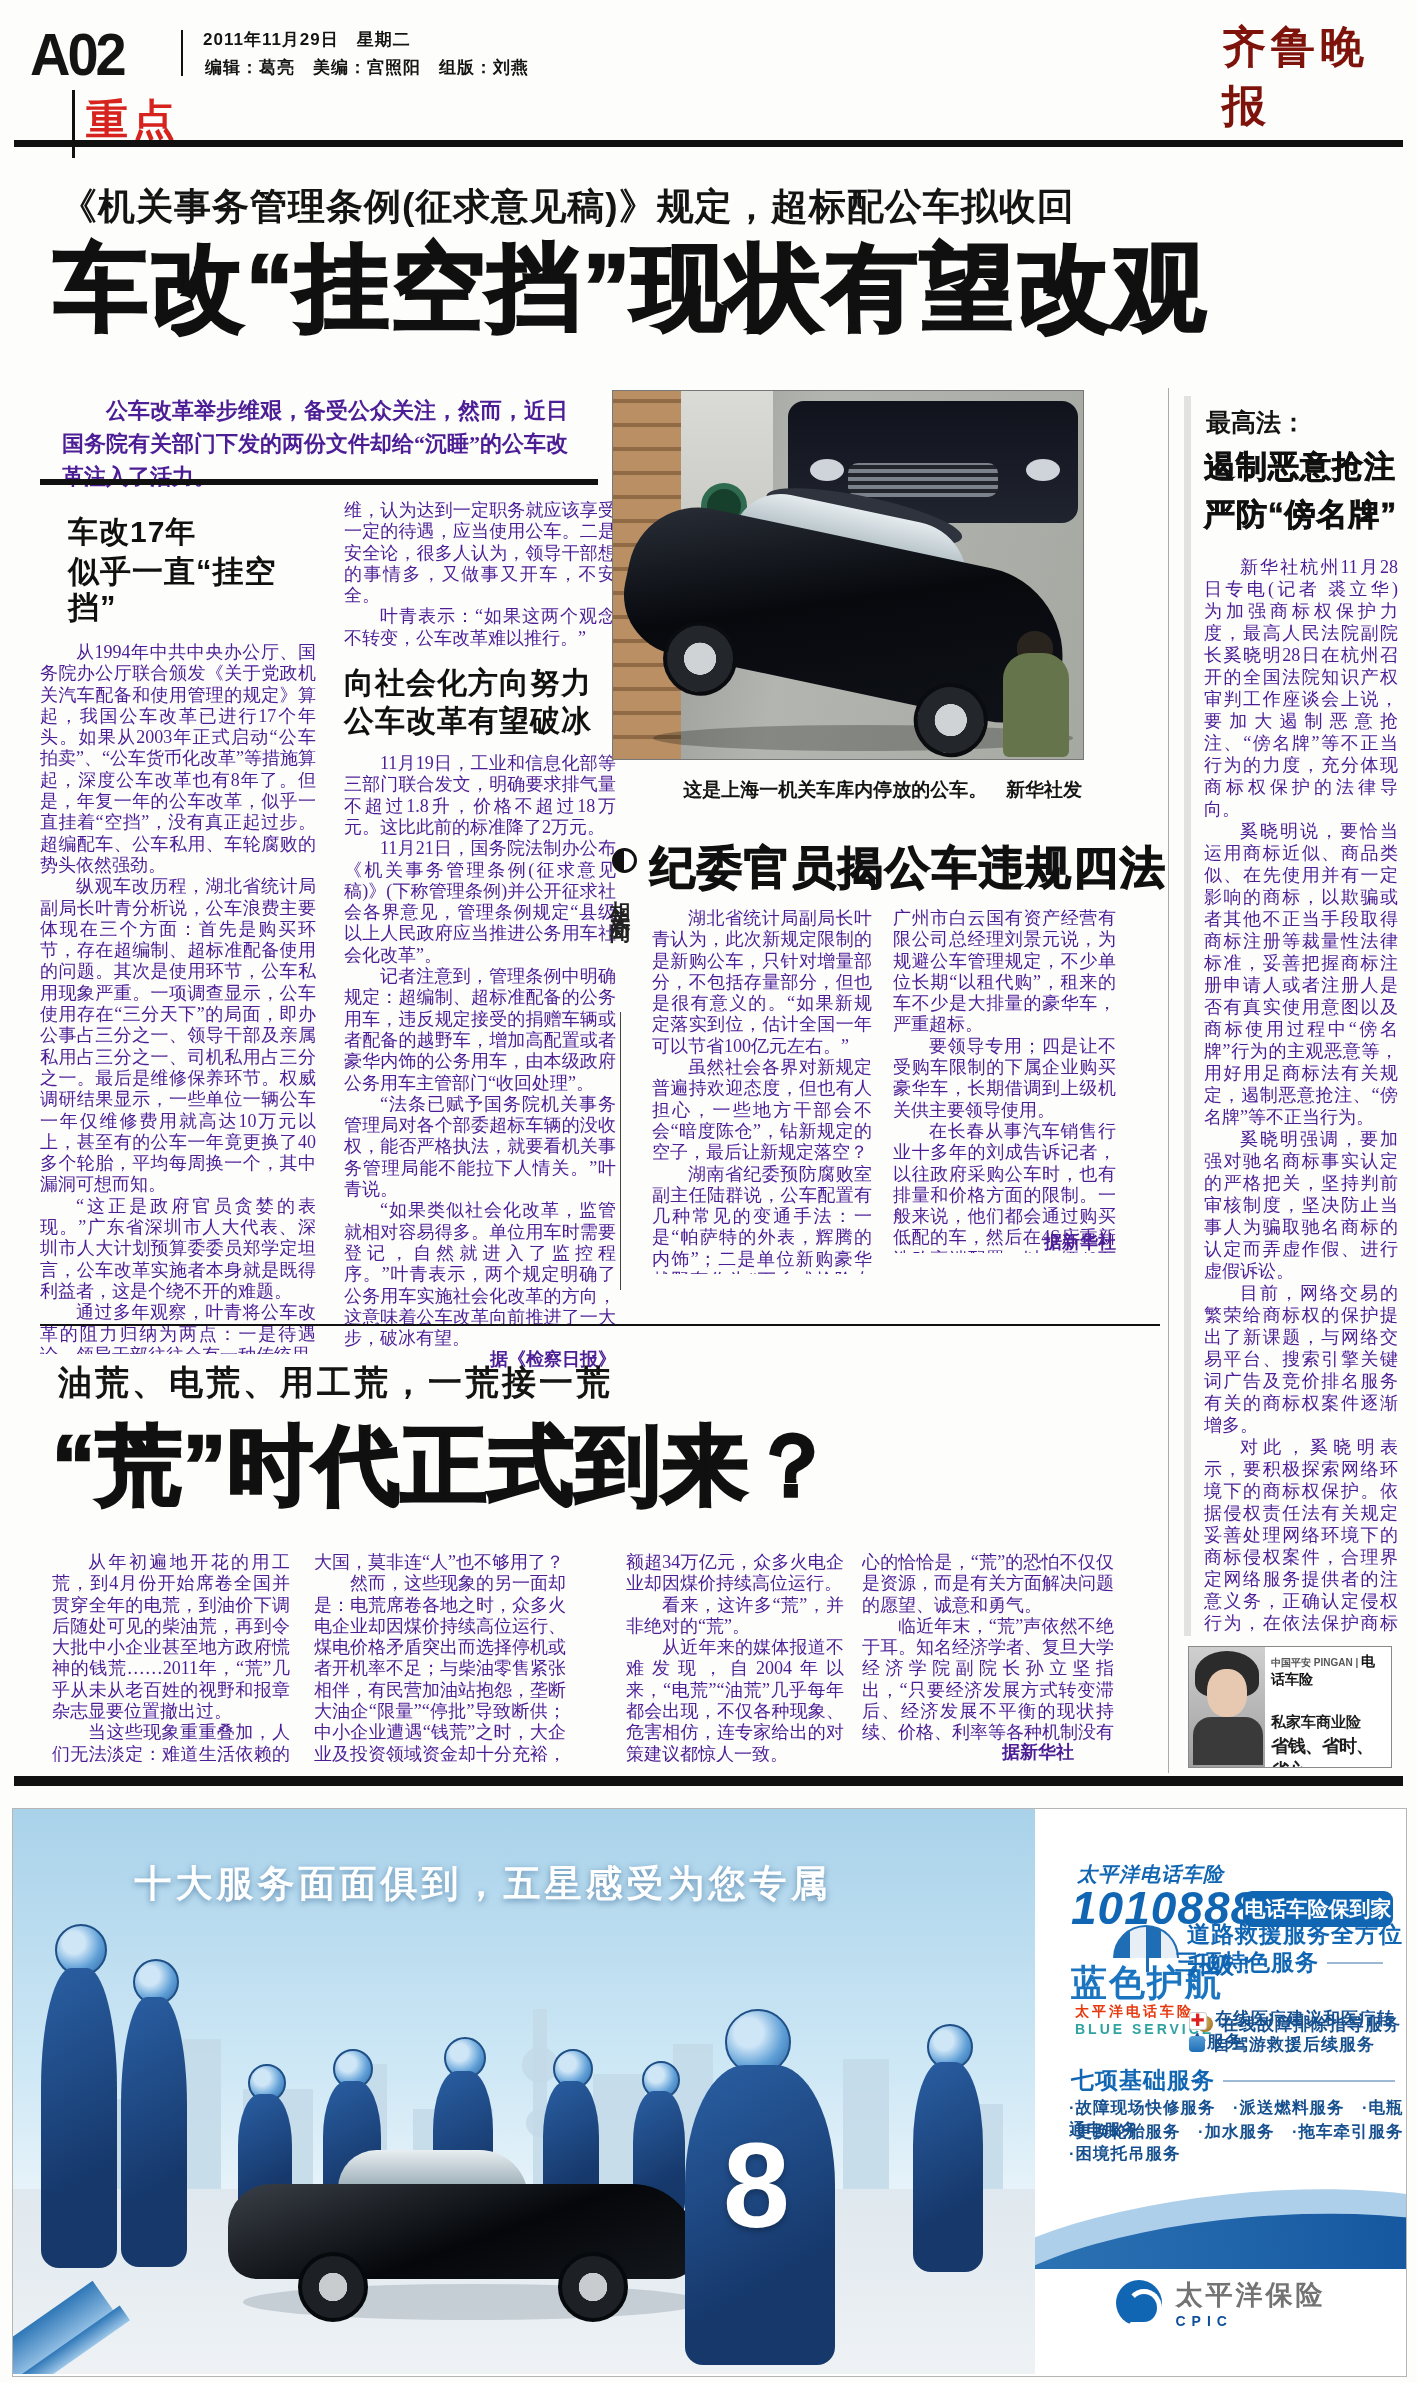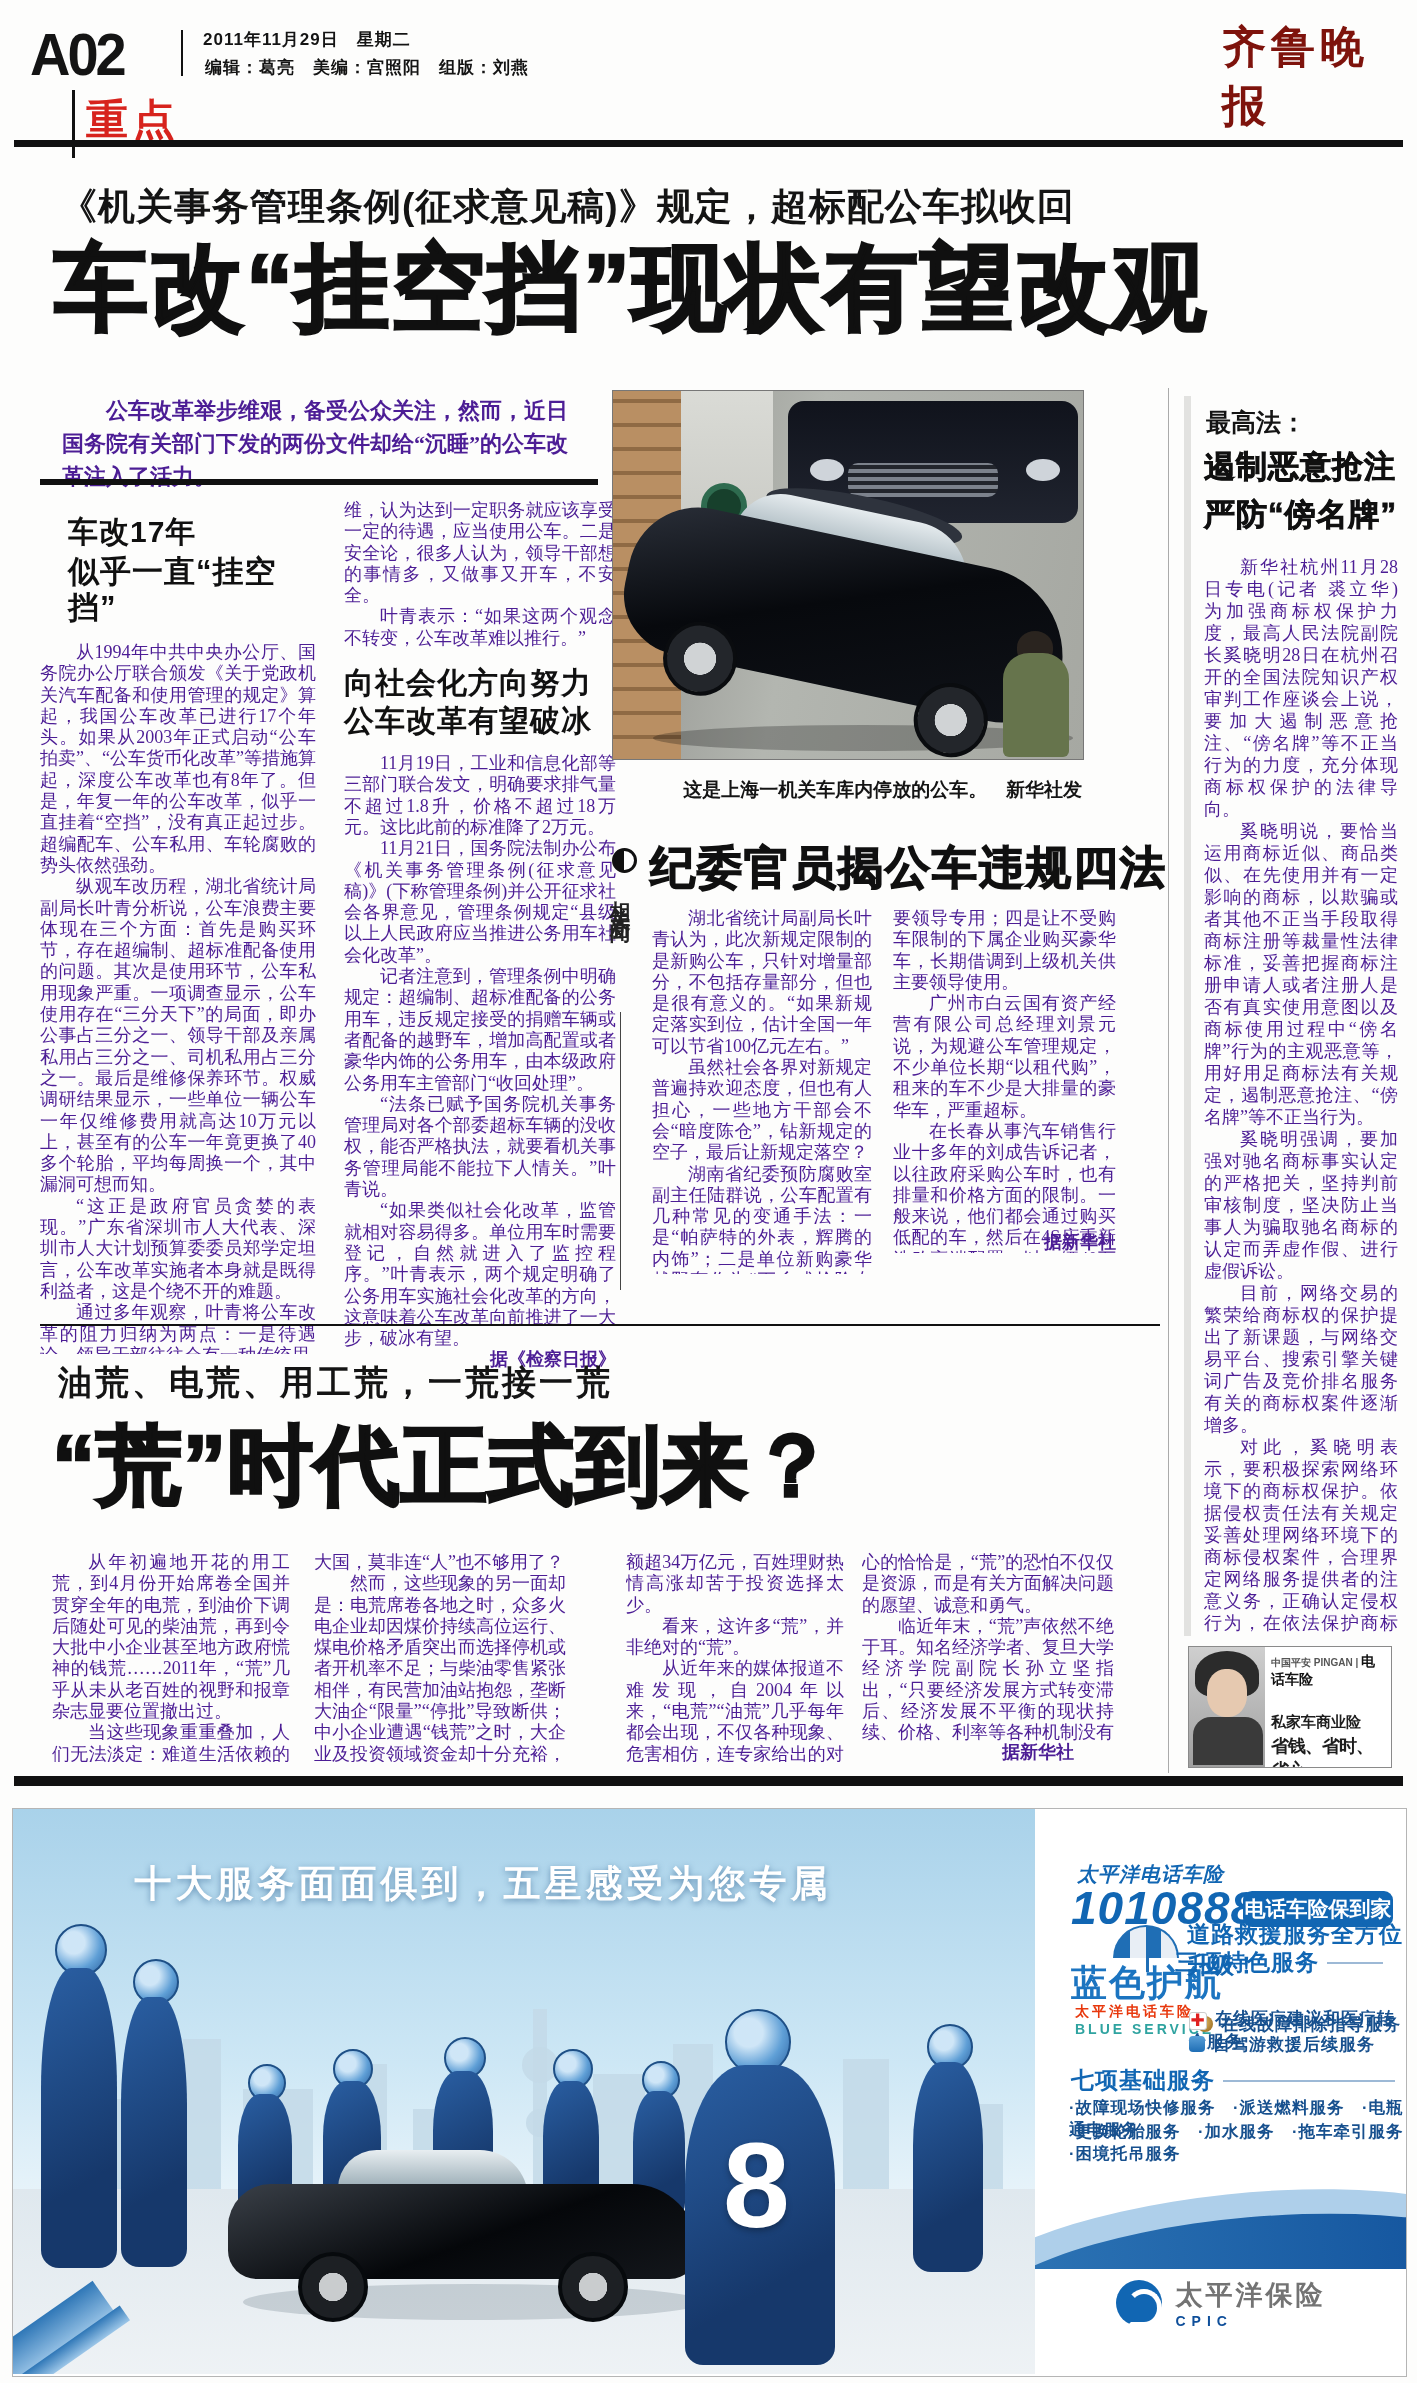--- a/index.html
+++ b/index.html
@@ -190,22 +190,22 @@
   <div class="abs vlabel" style="left:606px;top:884px;height:220px;">相关新闻</div>
   <div class="abs" style="left:620px;top:1012px;width:1px;height:278px;background:#444;"></div>
 
   <div class="abs bt" style="left:652px;top:908px;width:220px;height:366px;">
       <p>湖北省统计局副局长叶青认为，此次新规定限制的是新购公车，只针对增量部分，不包括存量部分，但也是很有意义的。“如果新规定落实到位，估计全国一年可以节省100亿元左右。”</p>
       <p>虽然社会各界对新规定普遍持欢迎态度，但也有人担心，一些地方干部会不会“暗度陈仓”，钻新规定的空子，最后让新规定落空？</p>
       <p>湖南省纪委预防腐败室副主任陆群说，公车配置有几种常见的变通手法：一是“帕萨特的外表，辉腾的内饰”；二是单位新购豪华越野车作为“下乡或抢险专用车”，实际上是“一把手”的第二部专车；三是名为购置“上级重要领导或外宾接待车”，实际上是主</p>
     </div>
   <div class="abs" style="left:893px;top:908px;width:223px;">
     <div class="bt cont" style="width:223px;height:345px;">
+        <p>广州市白云国有资产经营有限公司总经理刘景元说，为规避公车管理规定，不少单位长期“以租代购”，租来的车不少是大排量的豪华车，严重超标。</p>
         <p>要领导专用；四是让不受购车限制的下属企业购买豪华车，长期借调到上级机关供主要领导使用。</p>
-        <p>广州市白云国有资产经营有限公司总经理刘景元说，为规避公车管理规定，不少单位长期“以租代购”，租来的车不少是大排量的豪华车，严重超标。</p>
         <p>在长春从事汽车销售行业十多年的刘成告诉记者，以往政府采购公车时，也有排量和价格方面的限制。一般来说，他们都会通过购买低配的车，然后在4S店重新选购高端配置。以一辆40万元的轿车为例，政府采购时可以同厂家达成协议，生产一批不带导航仪、音响、倒车雷达等设备的低配版本，买车后再到4S店装备这些产品。</p>
       </div>
     <div class="bt src" style="width:223px;margin-top:-21px;">据新华社</div>
   </div>
 
   <div class="abs grayline" style="left:1168px;top:388px;width:1px;height:1385px;"></div>
   <div class="abs" style="left:1184px;top:396px;width:7px;height:1240px;background:#e2e2e0;"></div>
   <div class="abs" style="left:1206px;top:406px;font-size:25px;font-weight:800;">最高法：</div>
   <div class="abs h-black stroke-sm" style="left:1204px;top:446px;font-size:31px;letter-spacing:1px;">遏制恶意抢注</div>
   <div class="abs h-black stroke-sm" style="left:1204px;top:494px;font-size:31px;letter-spacing:1px;">严防“傍名牌”</div>
@@ -241,21 +241,21 @@
 
   <div class="abs bt" style="left:52px;top:1552px;width:238px;height:210px;">
       <p>从年初遍地开花的用工荒，到4月份开始席卷全国并贯穿全年的电荒，到油价下调后随处可见的柴油荒，再到令大批中小企业甚至地方政府慌神的钱荒……2011年，“荒”几乎从未从老百姓的视野和报章杂志显要位置撤出过。</p>
       <p>当这些现象重重叠加，人们无法淡定：难道生活依赖的各种资源已近枯竭？“荒”时代正式到来？在13亿人口</p>
     </div>
   <div class="abs bt cont" style="left:314px;top:1552px;width:252px;height:210px;">
       <p>大国，莫非连“人”也不够用了？</p>
       <p>然而，这些现象的另一面却是：电荒席卷各地之时，众多火电企业却因煤价持续高位运行、煤电价格矛盾突出而选择停机或者开机率不足；与柴油零售紧张相伴，有民营加油站抱怨，垄断大油企“限量”“停批”导致断供；中小企业遭遇“钱荒”之时，大企业及投资领域资金却十分充裕，此外，央行数据显示个人存款总</p>
     </div>
   <div class="abs bt cont" style="left:626px;top:1552px;width:218px;height:210px;">
-      <p>额超34万亿元，百姓理财热情高涨却苦于投资选择太少。</p>
+      <p>额超34万亿元，众多火电企业却因煤价持续高位运行。</p>
       <p>看来，这许多“荒”，并非绝对的“荒”。</p>
       <p>从近年来的媒体报道不难发现，自2004年以来，“电荒”“油荒”几乎每年都会出现，不仅各种现象、危害相仿，连专家给出的对策建议都惊人一致。</p>
     </div>
   <div class="abs" style="left:862px;top:1552px;width:252px;">
     <div class="bt cont" style="width:252px;height:190px;">
         <p>心的恰恰是，“荒”的恐怕不仅仅是资源，而是有关方面解决问题的愿望、诚意和勇气。</p>
         <p>临近年末，“荒”声依然不绝于耳。知名经济学者、复旦大学经济学院副院长孙立坚指出，“只要经济发展方式转变滞后、经济发展不平衡的现状持续、价格、利率等各种机制没有理顺，‘荒’就仍会大范围重现。”</p>
       </div>
     <div class="bt src" style="width:252px;padding-right:40px;box-sizing:border-box;">据新华社</div>
   </div>

